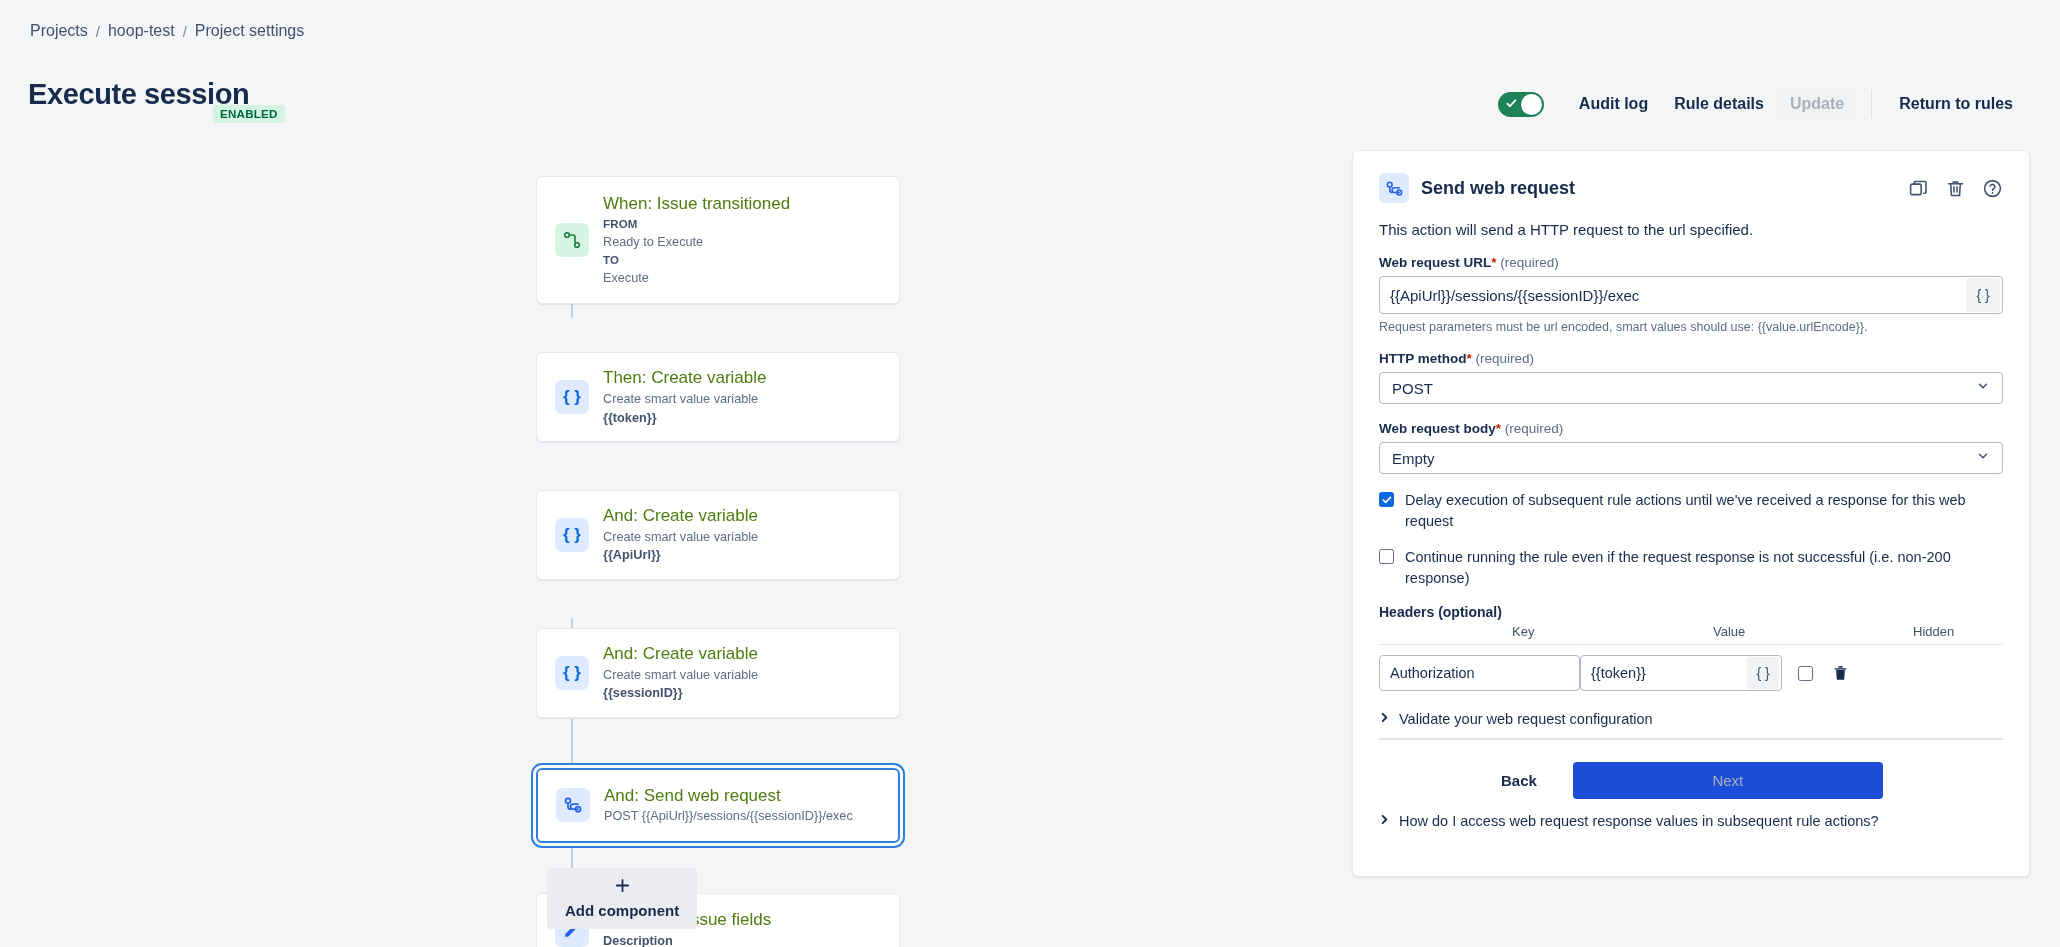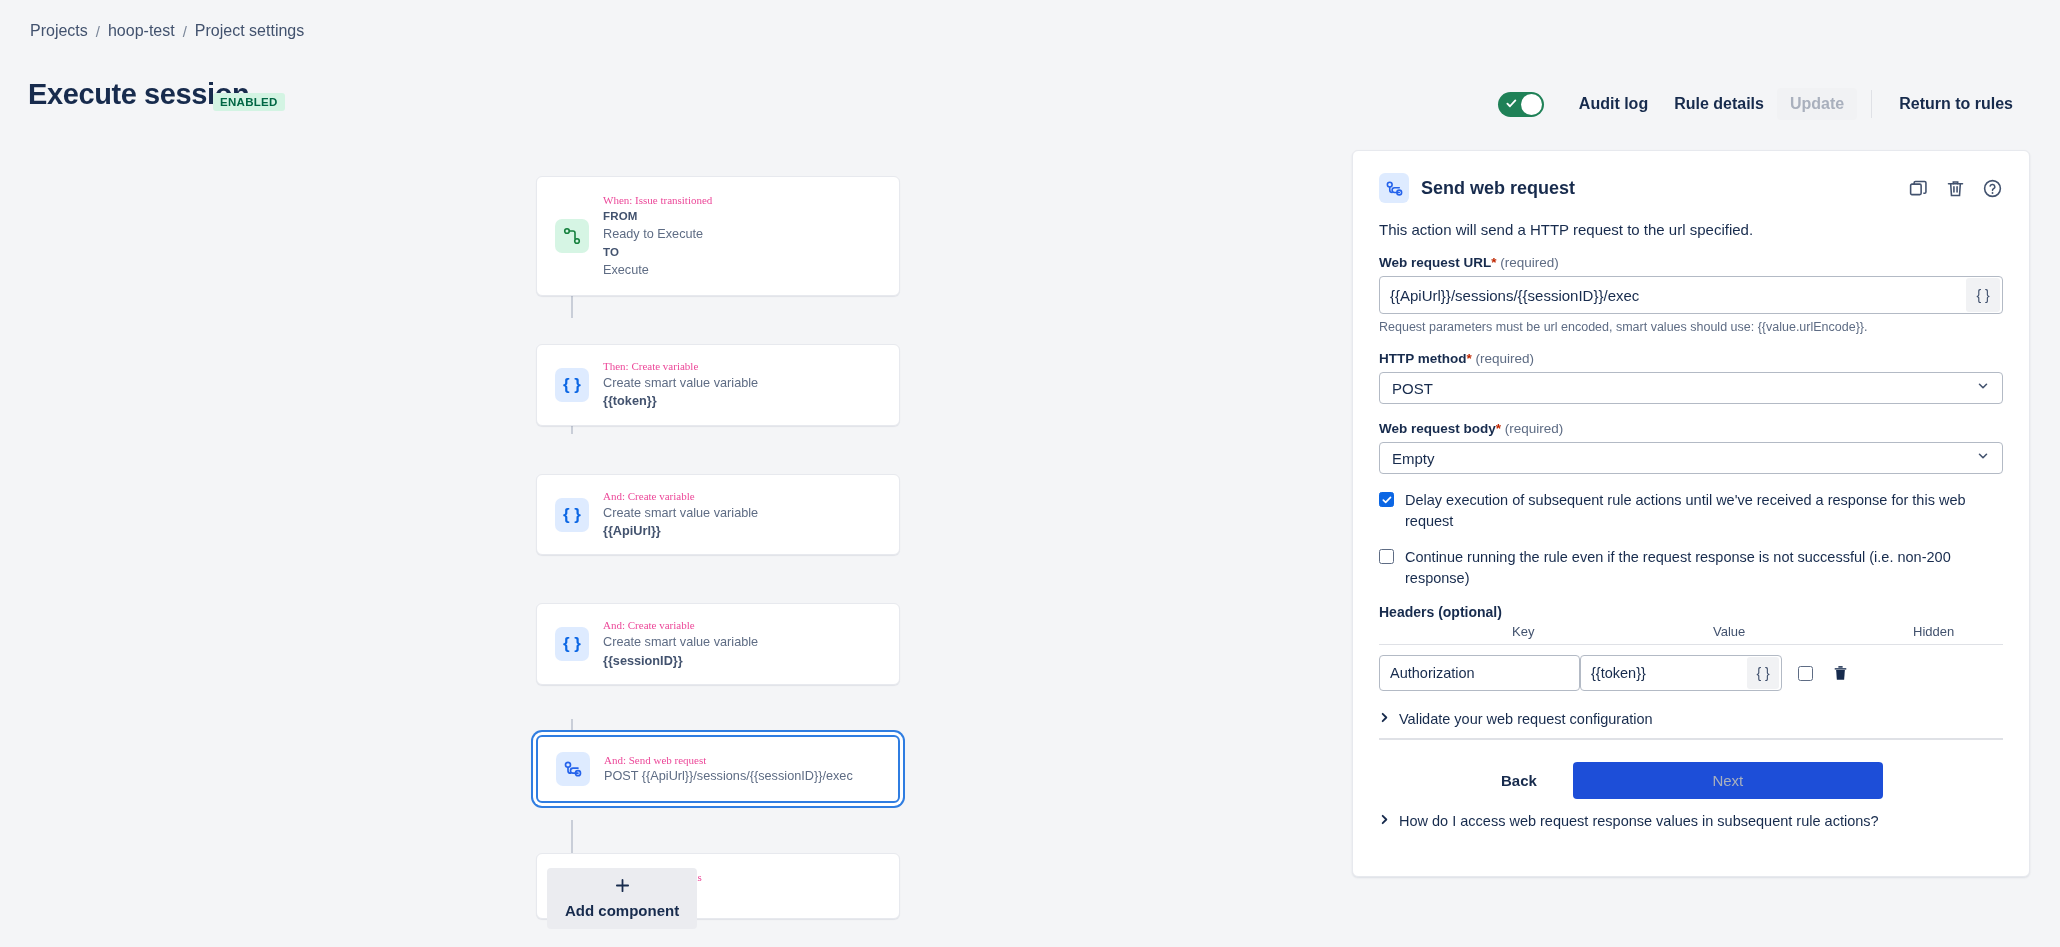--- a/index.html
+++ b/index.html
@@ -17,21 +17,21 @@
     position: absolute; left: 30px; top: 22px;
     display: flex; align-items: center; gap: 8px;
     font-size: 16px; color: #42526e;
   }
   .breadcrumb .sep { color: #7a8699; font-size: 15px; }
   .page-title {
     position: absolute; left: 28px; top: 78px;
     font-size: 29px; font-weight: 700; letter-spacing: -0.4px; color: #172b4d;
   }
   .status-badge {
-    position: absolute; left: 213px; top: 93px;
+    position: absolute; left: 213px; top: 105px;
     background: #d3f4e3; color: #006644;
     font-size: 11.5px; font-weight: 700; letter-spacing: 0.3px;
     padding: 3px 7px 3px 7px; border-radius: 3px;
   }
   .header-actions {
     position: absolute; right: 34px; top: 88px;
     display: flex; align-items: center; gap: 0px;
   }
   .toggle {
     width: 46px; height: 25px; border-radius: 13px; background: #1f8157;
@@ -70,21 +70,21 @@
     background: #ffffff;
   }
   .card-icon {
     width: 34px; height: 34px; border-radius: 7px;
     display: flex; align-items: center; justify-content: center;
     flex: 0 0 auto;
   }
   .ico-green { background: #d6f5e4; }
   .ico-blue { background: #deebff; }
   .card-text { min-width: 0; }
-  .card-title { font-size: 11px; color: #ec4899; line-height: 1.35; font-family: Liberation Serif, serif; }
+  .card-title { font-size: 17px; color: #4d7c0f; line-height: 1.35; }
   .card-sub { font-size: 12.7px; color: #5e6c84; line-height: 1.45; }
   .card-sub.strong { font-weight: 700; color: #42526e; }
   .card-kicker {
     font-size: 11.5px; font-weight: 700; color: #42526e;
     letter-spacing: 0.2px; line-height: 1.5;
   }
   .add-component {
     position: absolute; left: 547px;
     display: inline-flex; align-items: center; gap: 9px;
     background: #ebecf0; color: #172b4d;

